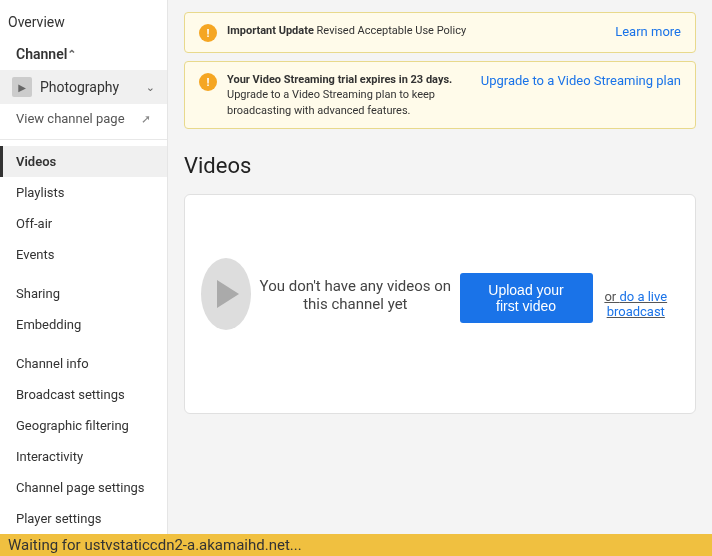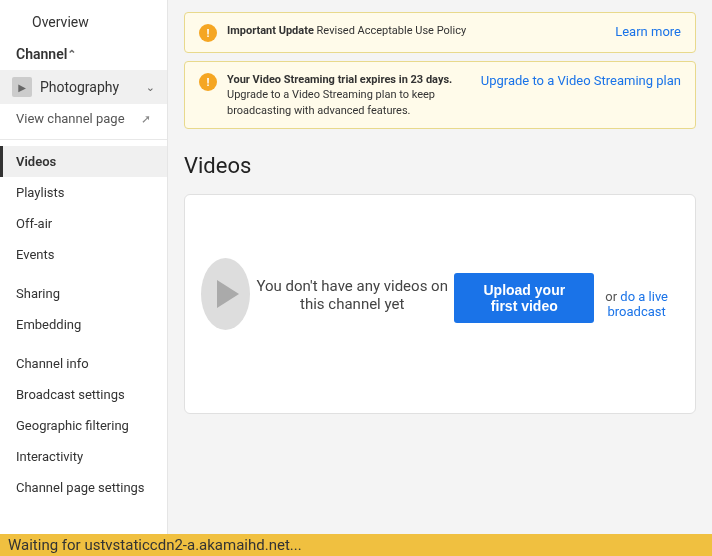--- a/index.html
+++ b/index.html
@@ -27,21 +27,21 @@
       background: #fff;
       border-right: 1px solid #e5e5e5;
       display: flex;
       flex-direction: column;
       flex-shrink: 0;
       overflow-y: auto;
       overflow-x: hidden;
     }
 
     .sidebar-overview {
-      padding: 14px 16px 8px 32px;
+      padding: 14px 16px 8px 8px;
       font-size: 14px;
       color: #333;
       cursor: pointer;
     }
 
     .sidebar-section-header {
       display: flex;
       align-items: center;
       justify-content: flex-start;
       padding: 8px 16px;
@@ -228,27 +228,28 @@
     }
 
     .upload-button {
       background: #1a73e8;
       color: #fff;
       border: none;
       border-radius: 3px;
       padding: 9px 18px;
       font-size: 14px;
       cursor: pointer;
-      font-weight: 700;
+      font-weight: 400;
       margin-bottom: 12px;
     }
 
     .or-live {
       font-size: 13px;
       color: #555;
+      text-decoration: underline;
     }
 
     .live-link {
       color: #1a73e8;
       text-decoration: none;
     }
 
     
     .status-bar {
       height: 22px;
@@ -309,20 +310,21 @@
     <a class="sidebar-nav-item">Sharing</a>
     <a class="sidebar-nav-item">Embedding</a>
 
     <div class="sidebar-spacer"></div>
 
     <a class="sidebar-nav-item">Channel info</a>
     <a class="sidebar-nav-item">Broadcast settings</a>
     <a class="sidebar-nav-item">Geographic filtering</a>
     <a class="sidebar-nav-item">Interactivity</a>
     <a class="sidebar-nav-item">Channel page settings</a>
+    <a class="sidebar-nav-item">Player settings</a>
   </nav>
 
   <main class="main-content">
     <div class="banners">
 
       <div class="banner">
         <div class="banner-icon">!</div>
         <div class="banner-content">
           <strong>Important Update</strong><span> Revised Acceptable Use Policy</span>
         </div>

